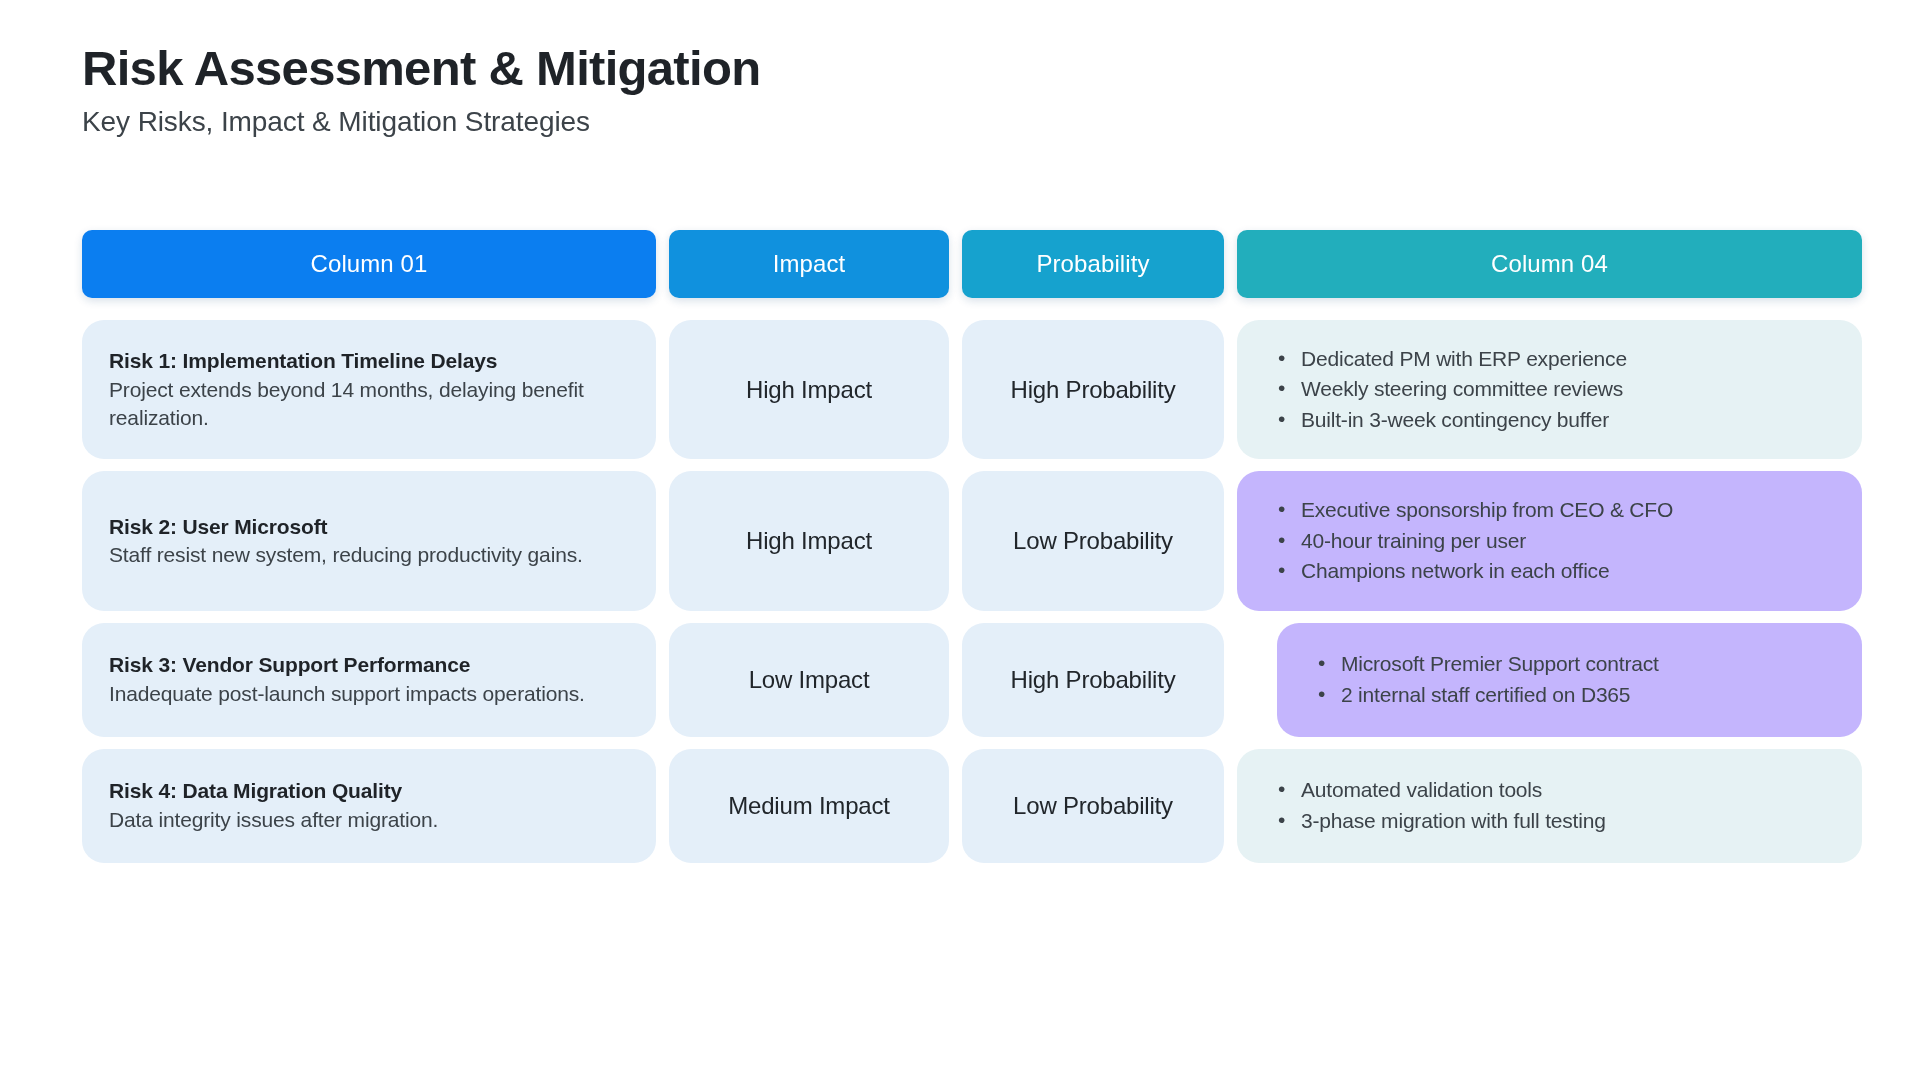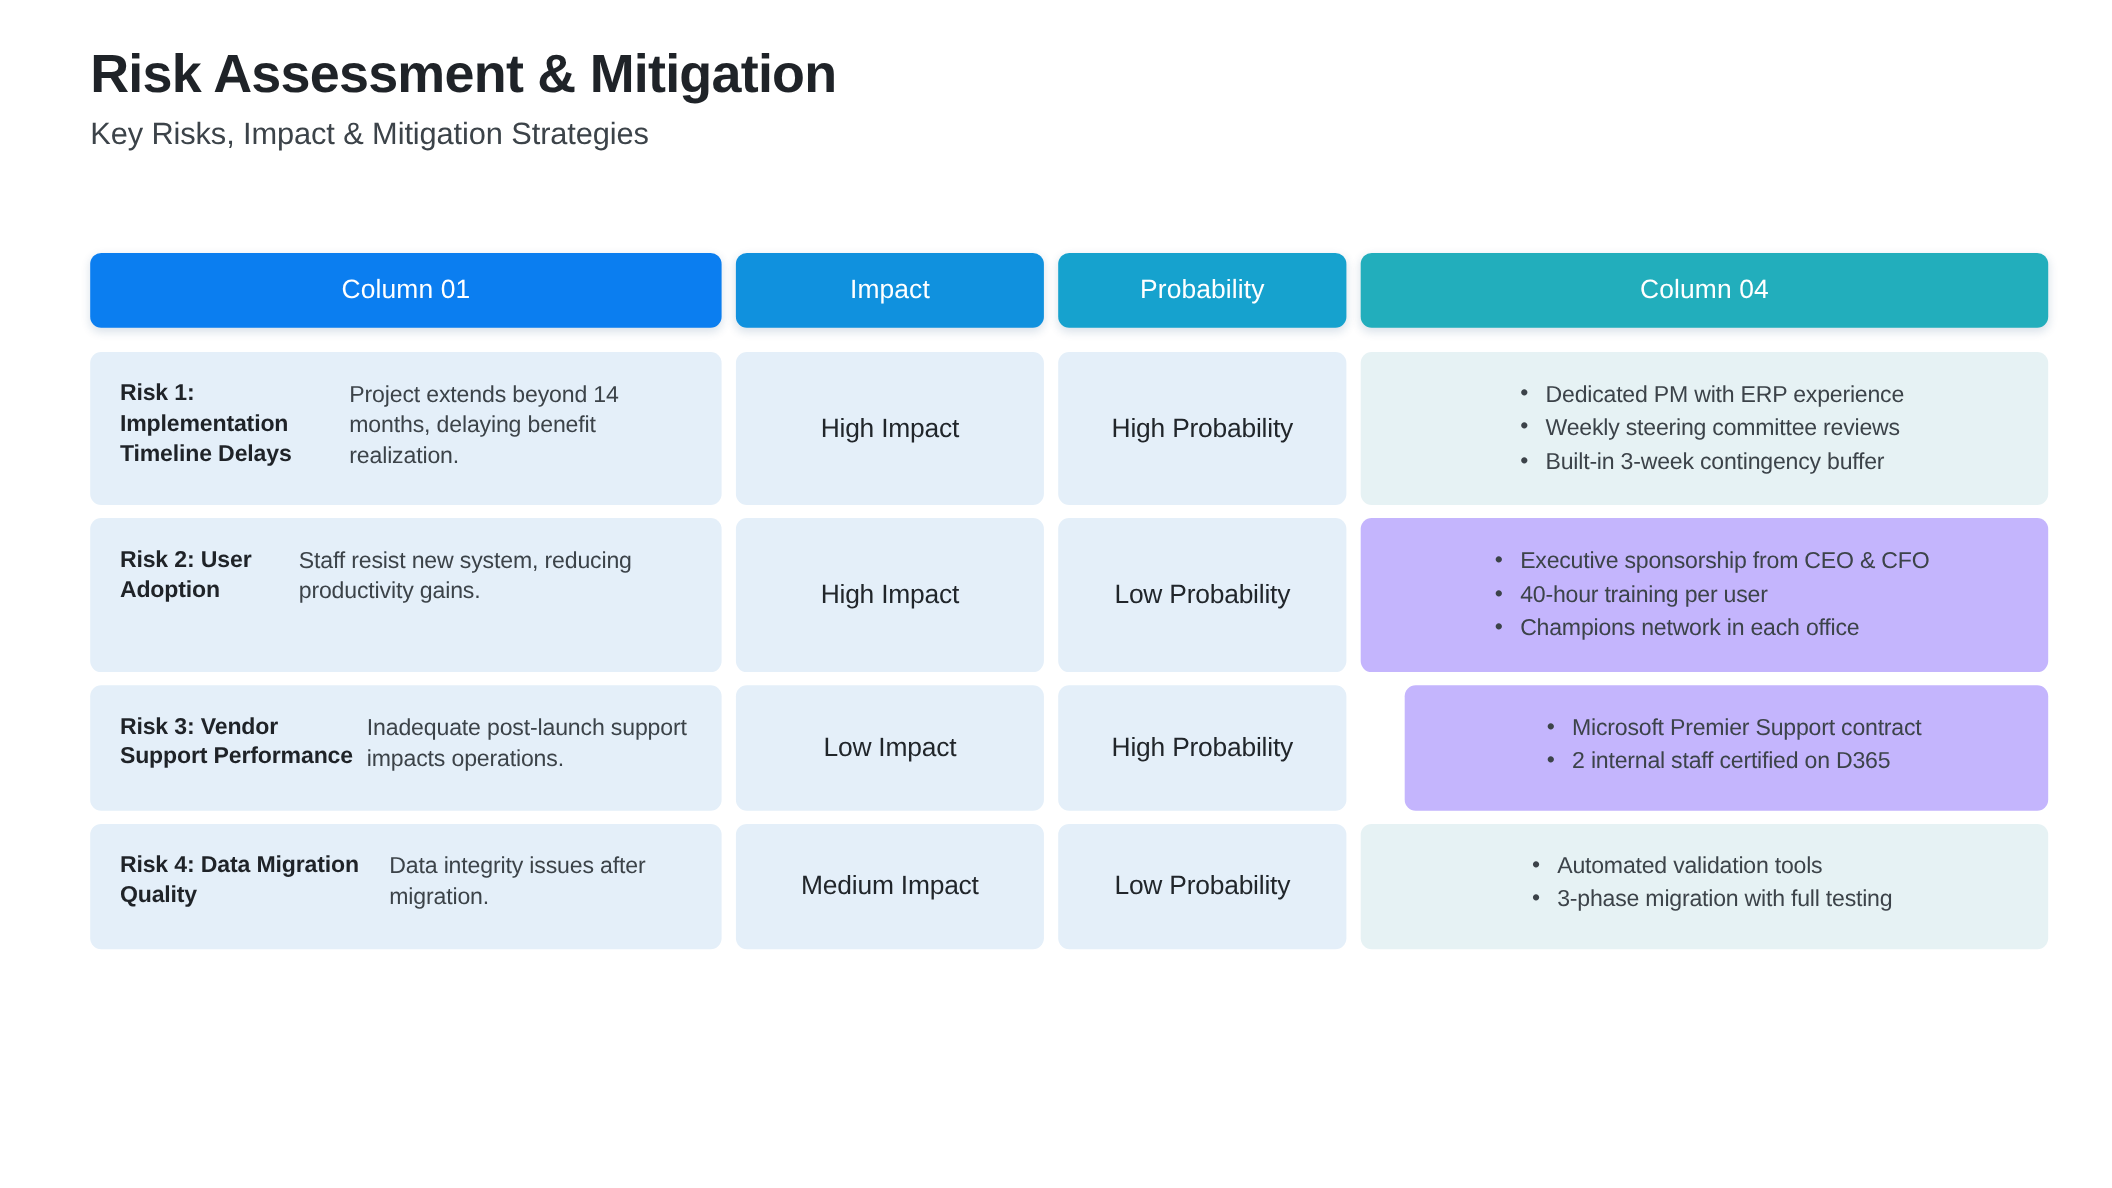--- a/index.html
+++ b/index.html
@@ -77,25 +77,25 @@
     justify-content: center;
     color: #ffffff;
     font-size: 24px;
     font-weight: 400;
     letter-spacing: 0.1px;
     box-shadow: 0 3px 9px rgba(20, 70, 120, 0.16);
   }
 
   
   .cell {
-    border-radius: 10px;
+    border-radius: 22px;
     min-height: 114px;
     padding: 24px 27px;
     display: flex;
-    flex-direction: row;
+    flex-direction: column;
     justify-content: center;
   }
 
   .cell-center {
     align-items: center;
     justify-content: center;
     text-align: center;
   }
 
   .risk-title {
@@ -188,21 +188,21 @@
           <div class="cell col-4" style="background: rgb(230, 242, 244);">
             <ul class="bullets">
               <li>Dedicated PM with ERP experience</li>
               <li>Weekly steering committee reviews</li>
               <li>Built-in 3-week contingency buffer</li>
             </ul>
           </div>
         </div>
         <div class="row">
           <div class="cell col-1" style="background: rgb(228, 239, 249);">
-            <div class="risk-title">Risk 2: User Adoption</div>
+            <div class="risk-title">Risk 2: User Microsoft</div>
             <div class="risk-desc">Staff resist new system, reducing productivity gains.</div>
           </div>
           <div class="cell cell-center col-2" style="background: rgb(228, 239, 249);">
             <span class="value-text">High Impact</span>
           </div>
           <div class="cell cell-center col-3" style="background: rgb(228, 239, 249);">
             <span class="value-text">Low Probability</span>
           </div>
           <div class="cell col-4" style="background: #c4b5fd;">
             <ul class="bullets">

